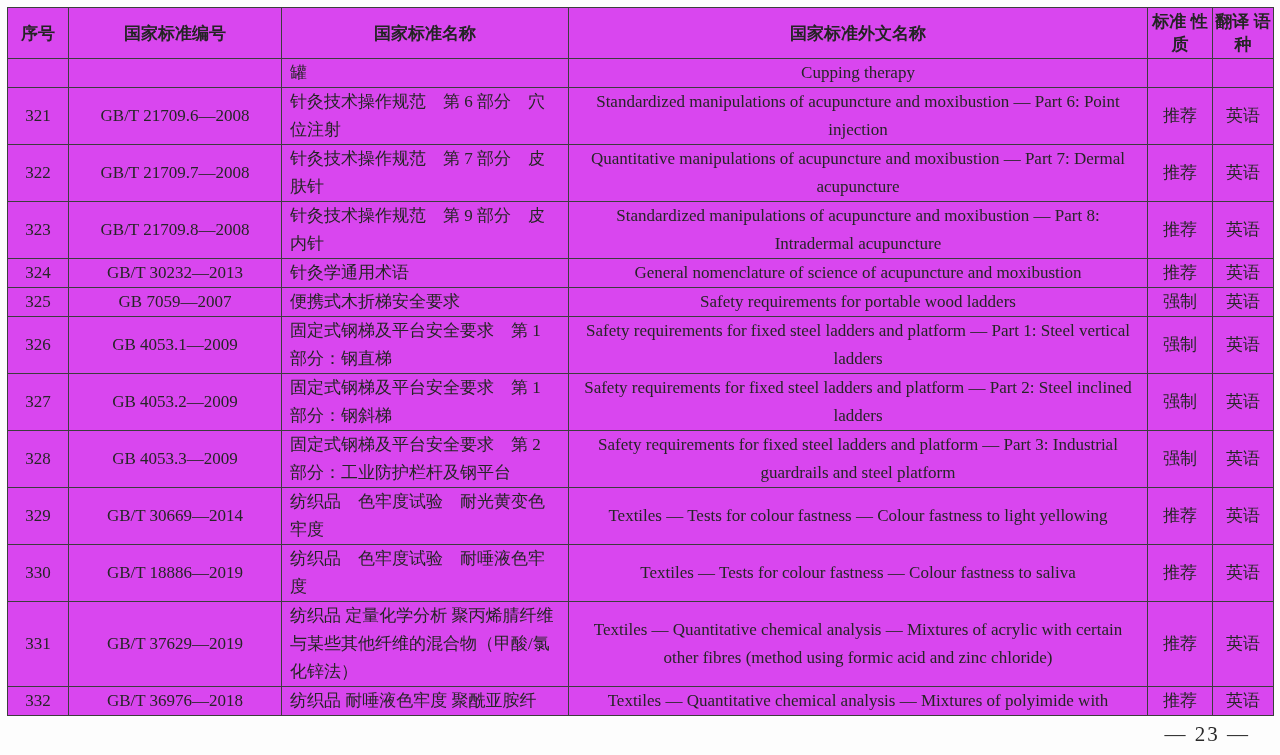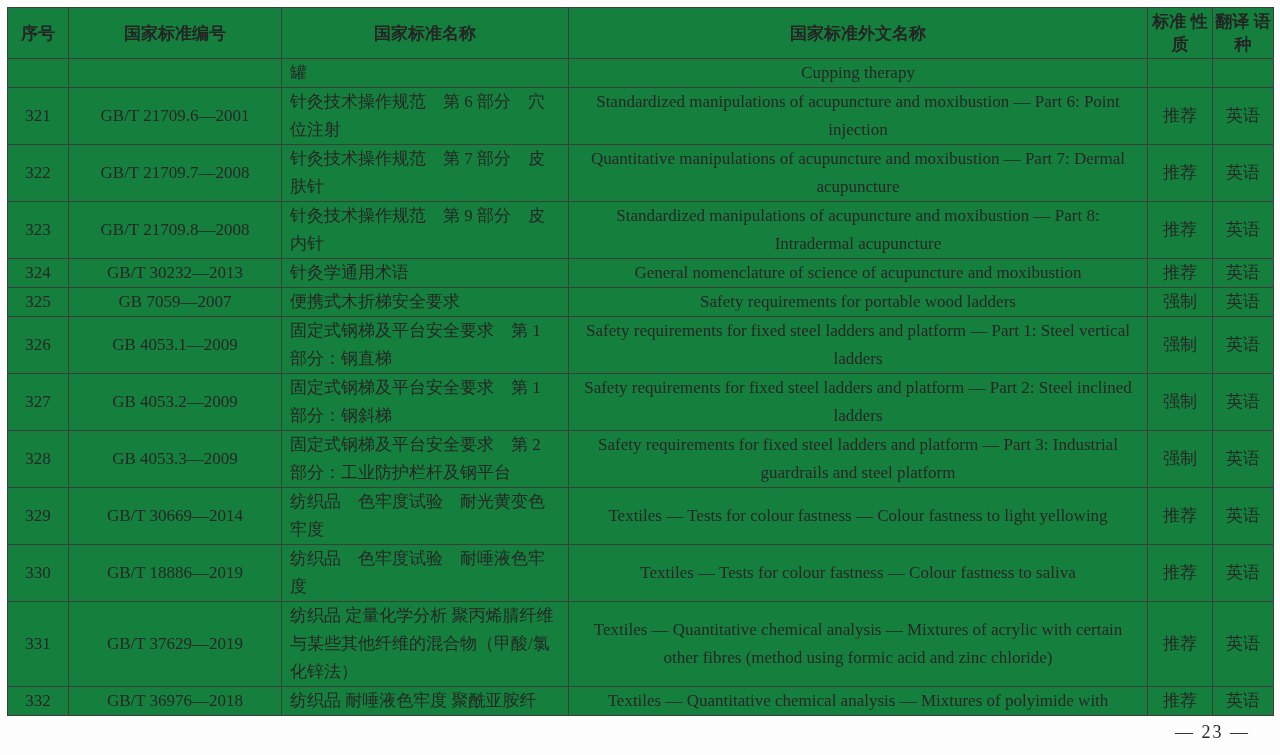--- a/index.html
+++ b/index.html
@@ -18,21 +18,21 @@
     height: 755px;
     background: #fdfdfd;
   }
   table.std-table {
     position: absolute;
     left: 7px;
     top: 7px;
     width: 1266px;
     border-collapse: collapse;
     table-layout: fixed;
-    background: #15803d;
+    background: #d946ef;
   }
   table.std-table col.c-no     { width: 61px; }
   table.std-table col.c-code   { width: 213px; }
   table.std-table col.c-zh     { width: 287px; }
   table.std-table col.c-en     { width: 579px; }
   table.std-table col.c-nature { width: 65px; }
   table.std-table col.c-lang   { width: 61px; }
 
   table.std-table th, table.std-table td {
     border: 1.6px solid #3d3d3d;
@@ -62,21 +62,21 @@
     padding: 0 8px;
   }
   table.std-table td.cell-name-en {
     padding: 0 14px;
   }
   .footer-page {
     position: absolute;
     right: 30px;
     top: 722px;
     font-family: "Liberation Serif", serif;
-    font-size: 18px;
+    font-size: 21px;
     color: #2a2a2a;
     letter-spacing: 2px;
     text-align: right;
   }
 </style>
 </head>
 <body>
 
 <div class="page">
 
@@ -103,21 +103,21 @@
         <tr>
           <td class="cell-serial"></td>
           <td class="cell-standard-code"></td>
           <td class="cell-name-zh">罐</td>
           <td class="cell-name-en">Cupping therapy</td>
           <td class="cell-nature"></td>
           <td class="cell-language"></td>
         </tr>
         <tr>
           <td class="cell-serial">321</td>
-          <td class="cell-standard-code">GB/T 21709.6—2001</td>
+          <td class="cell-standard-code">GB/T 21709.6—2008</td>
           <td class="cell-name-zh">针灸技术操作规范　第 6 部分　穴位注射</td>
           <td class="cell-name-en">Standardized manipulations of acupuncture and moxibustion — Part 6: Point injection</td>
           <td class="cell-nature">推荐</td>
           <td class="cell-language">英语</td>
         </tr>
         <tr>
           <td class="cell-serial">322</td>
           <td class="cell-standard-code">GB/T 21709.7—2008</td>
           <td class="cell-name-zh">针灸技术操作规范　第 7 部分　皮肤针</td>
           <td class="cell-name-en">Quantitative manipulations of acupuncture and moxibustion — Part 7: Dermal acupuncture</td>

